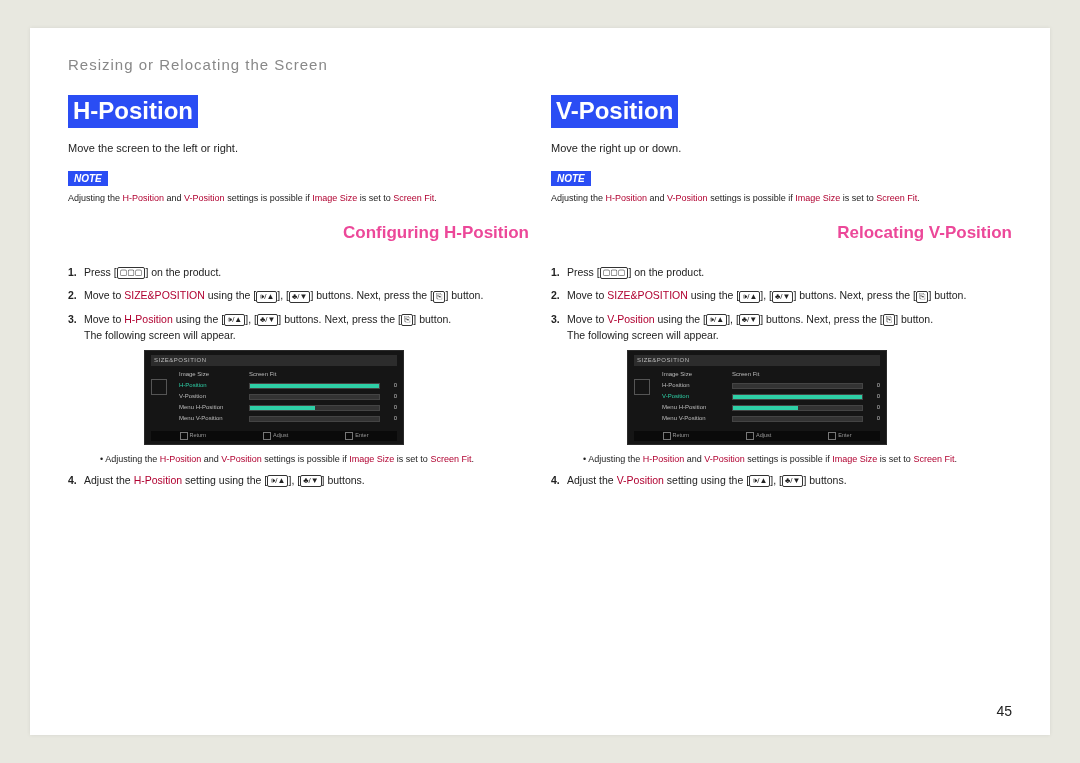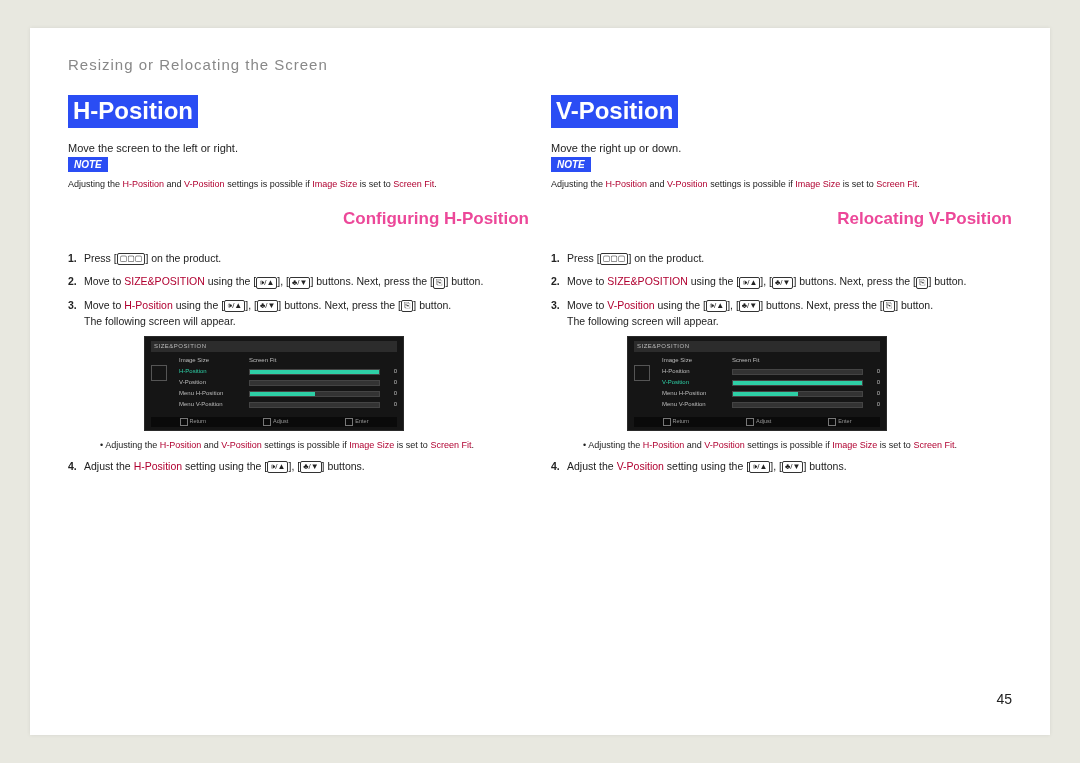--- a/index.html
+++ b/index.html
@@ -29,21 +29,21 @@
   .col { flex: 1; }
   .h1 {
     display: inline-block;
     background: #2a4df4;
     color: #fff;
     font-size: 24px;
     font-weight: bold;
     padding: 2px 5px 3px 5px;
     margin-bottom: 14px;
   }
-  .desc { font-size: 11px; color: #222; }
+  .desc { font-size: 11px; color: #222; margin-bottom: 14px; }
   .note-badge {
     display: inline-block;
     background: #2a4df4;
     color: #fff;
     font-size: 10px;
     font-weight: bold;
     font-style: italic;
     padding: 2px 6px;
     margin-bottom: 6px;
     text-align: right;
@@ -76,21 +76,21 @@
   .osd-row.active .slider { background: #2ecfa6; }
   .osd-row .slider.half::after { content:""; position:absolute; left:0; top:0; bottom:0; width:50%; background:#2ecfa6; }
   .osd-row .num { width: 14px; text-align: right; margin-left: 3px; }
   .osd-icon { position: absolute; left: 6px; top: 28px; width: 16px; height: 16px; border: 1px solid #555; }
   .osd-footer {
     position: absolute; bottom: 3px; left: 6px; right: 6px; height: 10px;
     background: #0a0a0a; display: flex; justify-content: space-around; align-items: center;
     font-size: 5.5px; color: #999;
   }
   .osd-footer span::before { content:""; display:inline-block; width:6px; height:6px; border:1px solid #777; margin-right:2px; vertical-align:middle; }
-  .page-num { position: absolute; bottom: 28px; right: 38px; font-size: 14px; color: #222; }
+  .page-num { position: absolute; bottom: 16px; right: 38px; font-size: 14px; color: #222; }
 </style>
 </head>
 <body>
 
 <div class="page">
   <div class="breadcrumb">Resizing or Relocating the Screen</div>
 
   <div class="columns">
 
     <div class="col">

